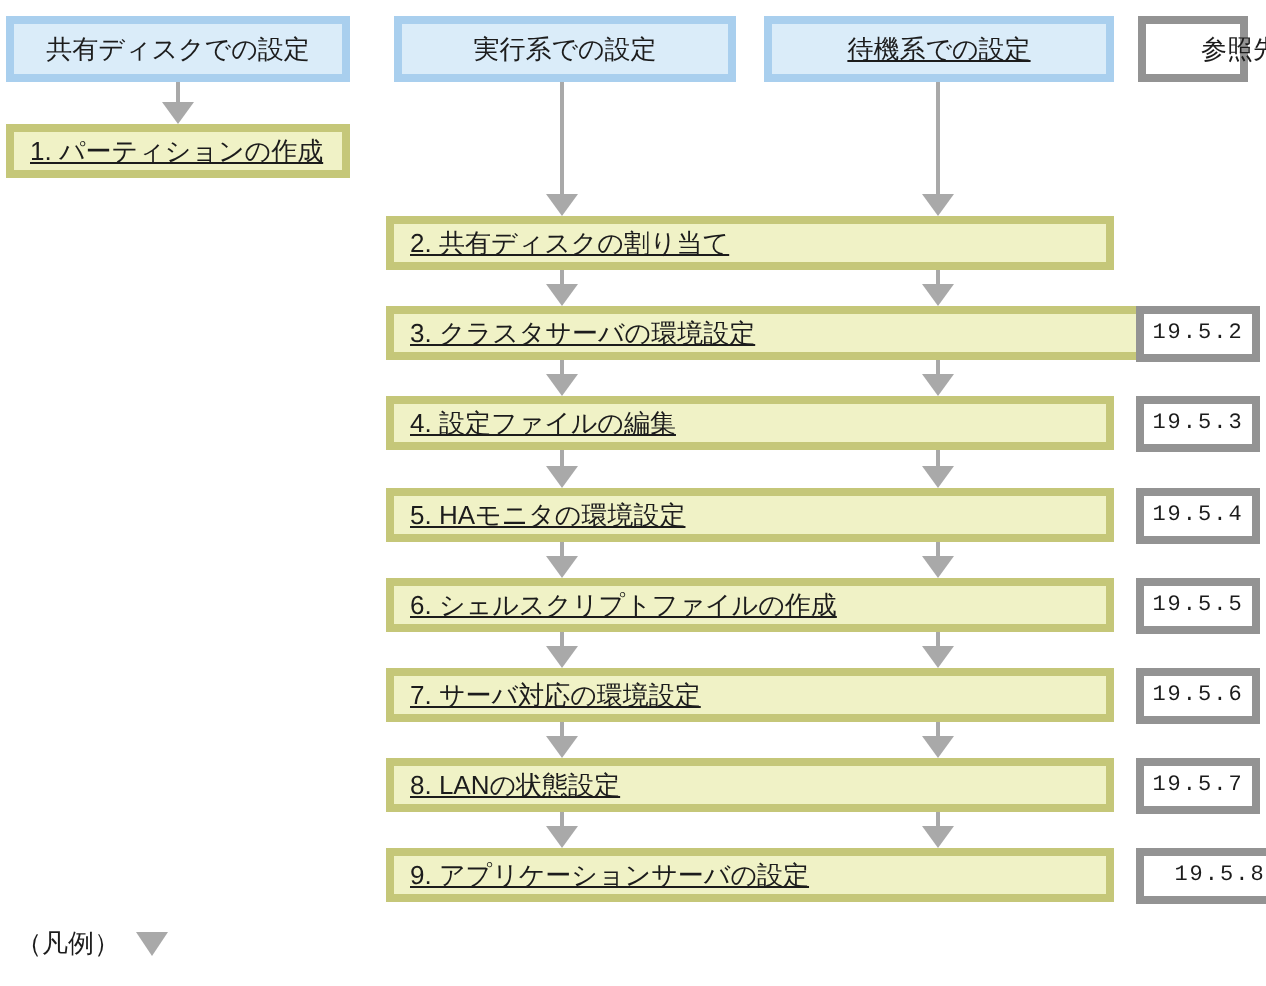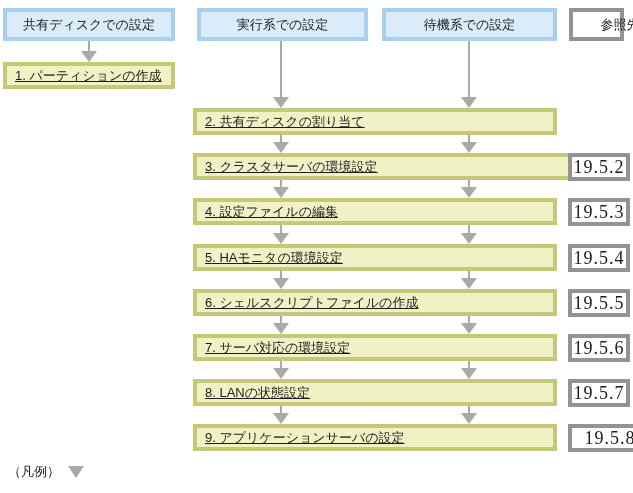--- a/index.html
+++ b/index.html
@@ -34,22 +34,22 @@
     background: var(--task-fill, #f0f2c6);
     border-color: var(--task-border, #c5c779);
     padding-left: 8px;
     justify-content: flex-start;
     text-decoration: underline;
   }
   .refbox {
     background: var(--ref-fill, #ffffff);
     border-color: var(--ref-border, #939393);
     justify-content: center;
-    font-family: Liberation Serif, serif;
-    font-size: 18px;
+    font-family: Liberation Mono, monospace;
+    font-size: 11px;
     letter-spacing: 1px;
   }
   .refhead {
     background: var(--ref-fill, #ffffff);
     border-color: var(--ref-border, #939393);
     justify-content: center;
   }
   
   .varrow {
     position: absolute;
@@ -95,21 +95,21 @@
     margin: 0 10px 0 8px;
   }
 </style>
 </head>
 <body>
 
 <div class="canvas">
 
   <div class="box header" style="left:3px; top:8px; width:172px; height:33px;">共有ディスクでの設定</div>
   <div class="box header" style="left:197px; top:8px; width:171px; height:33px;">実行系での設定</div>
-  <div class="box header" style="left:382px; top:8px; width:175px; height:33px;">待機系での設定</div>
+  <div class="box header" style="left:382px; top:8px; width:175px; height:33px;text-decoration:underline;">待機系での設定</div>
   <div class="box refhead" style="left:569px; top:8px; width:40px; height:33px;padding-left:47px;">参照先</div>
 
   <div class="varrow" style="left:81px; top:41px; height:21px;">
       <div class="stem"></div>
       <div class="head"></div>
     </div>
 
   <div class="box task" style="left:3px; top:62px; width:172px; height:27px;">1. パーティションの作成</div>
 
   <div class="varrow" style="left:273px; top:41px; height:67px;">

